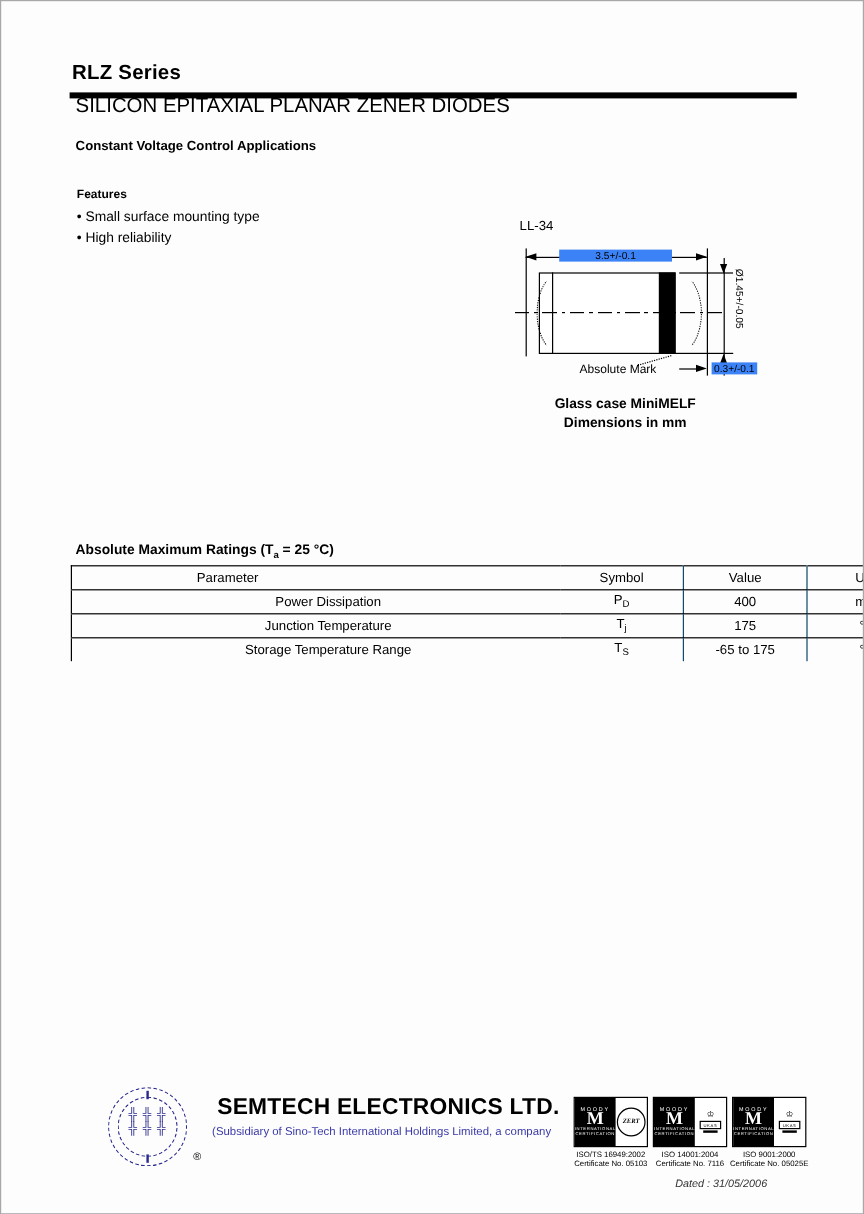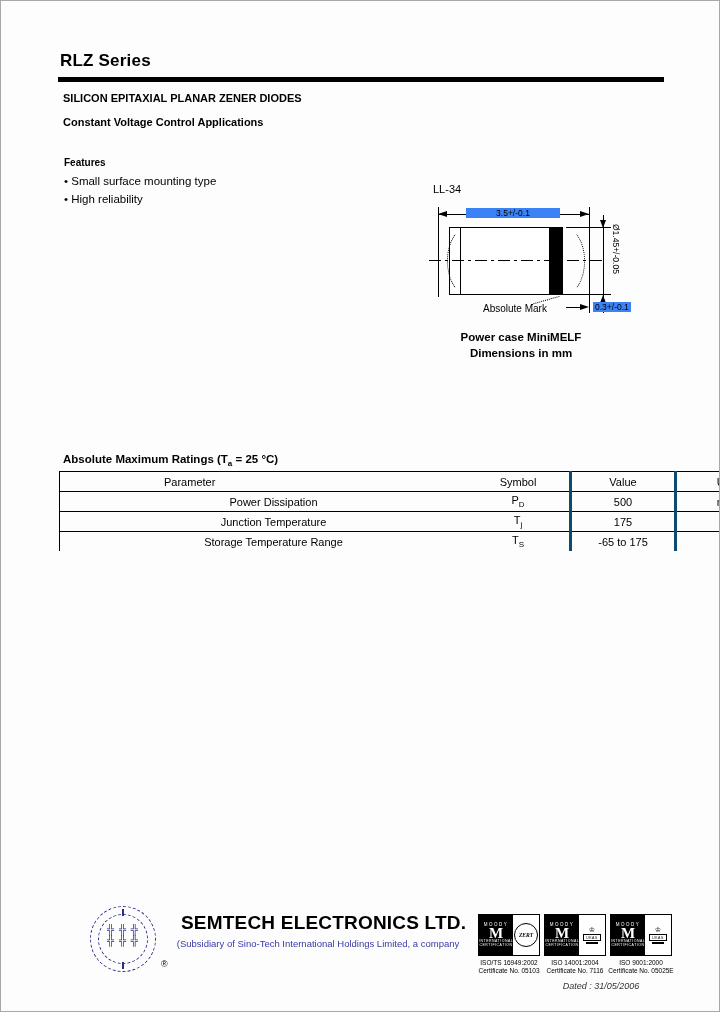--- a/index.html
+++ b/index.html
@@ -5,21 +5,21 @@
   html,body{margin:0;padding:0;background:#e8e8e8;}
   .page{
     position:relative;width:720px;height:1012px;background:#fdfdfd;
     border:1px solid #a8a8a8;box-sizing:border-box;overflow:hidden;
     font-family:"Liberation Sans",sans-serif;color:#000;
   }
   .abs{position:absolute;}
   
   .series-title{left:59px;top:50px;font-size:17px;font-weight:bold;letter-spacing:0.2px;}
   .title-rule{left:57px;top:76px;width:606px;height:5px;background:#000;}
-  .product-title{left:62px;top:91px;font-size:11px;font-weight:bold;}
+  .product-title{left:62px;top:77px;font-size:17px;font-weight:normal;}
   .app-subtitle{left:62px;top:115px;font-size:11px;font-weight:bold;}
   
   .features-heading{left:63px;top:156px;font-size:10px;font-weight:bold;}
   .feature-1{left:63px;top:174px;font-size:11.5px;}
   .feature-2{left:63px;top:192px;font-size:11.5px;}
   
   .diagram{left:425px;top:180px;width:260px;height:190px;}
   .pkg-name{left:7px;top:2px;font-size:11px;}
   .line{background:#000;}
   .dotted-arc{border:1px dotted #000;border-radius:50%;background:transparent;}
@@ -43,21 +43,21 @@
   }
   table.ratings th,table.ratings td{font-weight:normal;padding:0;height:19px;text-align:center;}
   table.ratings td{height:19px;}
   .col-param{width:303px;}
   .col-sym{width:102px;}
   .col-val{width:102px;}
   .col-unit{width:99px;}
   .th-param{text-align:left !important;padding-left:104px !important;}
   .td-param{text-align:center;padding-left:20px !important;}
   tr.hline th, tr.hline td{border-bottom:1px solid #000;}
-  .vline-r{border-right:3px solid #0c4a6e;}
+  .vline-r{border-right:1px solid #0c4a6e;}
   sub{font-size:8px;}
   
   .logo{left:89px;top:905px;width:70px;height:70px;}
   .logo-ring-outer{left:0;top:0;width:66px;height:66px;border:1.5px dashed #2b2b8f;border-radius:50%;box-sizing:border-box;}
   .logo-ring-inner{left:8px;top:8px;width:50px;height:50px;border:1px dashed #2b2b8f;border-radius:50%;box-sizing:border-box;}
   .logo-marks{left:12px;top:18px;width:42px;color:#2b2b8f;font-size:10px;line-height:11px;text-align:center;letter-spacing:1px;}
   .logo-tick-t{left:32px;top:3px;width:2px;height:7px;background:#2b2b8f;}
   .logo-tick-b{left:32px;top:56px;width:2px;height:7px;background:#2b2b8f;}
   .registered{left:160px;top:958px;font-size:9px;}
   .company-name{left:180px;top:911px;font-size:19px;font-weight:bold;letter-spacing:0.2px;}
@@ -120,37 +120,37 @@
     <div class="abs rot90" style="left:195px;top:43px;">Ø1.45+/-0.05</div>
 
     <div class="abs line" style="left:140px;top:126px;width:16px;height:1px;"></div>
     <div class="abs tri tri-r" style="left:154px;top:123px;"></div>
     <div class="abs dim-text" style="left:167px;top:121px;">0.3+/-0.1</div>
 
     <div class="abs" style="left:104px;top:119px;width:30px;border-top:1px dotted #000;transform:rotate(-16deg);"></div>
     <div class="abs cathode-label" style="left:57px;top:122px;">Absolute Mark</div>
   </div>
 
-  <div class="abs caption1">Power case MiniMELF</div>
+  <div class="abs caption1">Glass case MiniMELF</div>
   <div class="abs caption2">Dimensions in mm</div>
 
   <div class="abs ratings-heading"><span>Absolute Maximum Ratings (T</span><sub>a</sub><span> = 25 °C)</span></div>
 
   <table class="ratings">
     <tbody>
         <tr class="hline">
       <th class="col-param th-param">Parameter</th>
       <th class="col-sym vline-r">Symbol</th>
       <th class="col-val vline-r">Value</th>
       <th class="col-unit">Unit</th>
     </tr>
     <tr class="hline">
       <td class="td-param">Power Dissipation</td>
       <td class="vline-r"><span>P</span><sub>D</sub></td>
-      <td class="vline-r">500</td>
+      <td class="vline-r">400</td>
       <td>mW</td>
     </tr>
     <tr class="hline">
       <td class="td-param">Junction Temperature</td>
       <td class="vline-r"><span>T</span><sub>j</sub></td>
       <td class="vline-r">175</td>
       <td>°C</td>
     </tr>
     <tr>
       <td class="td-param">Storage Temperature Range</td>

